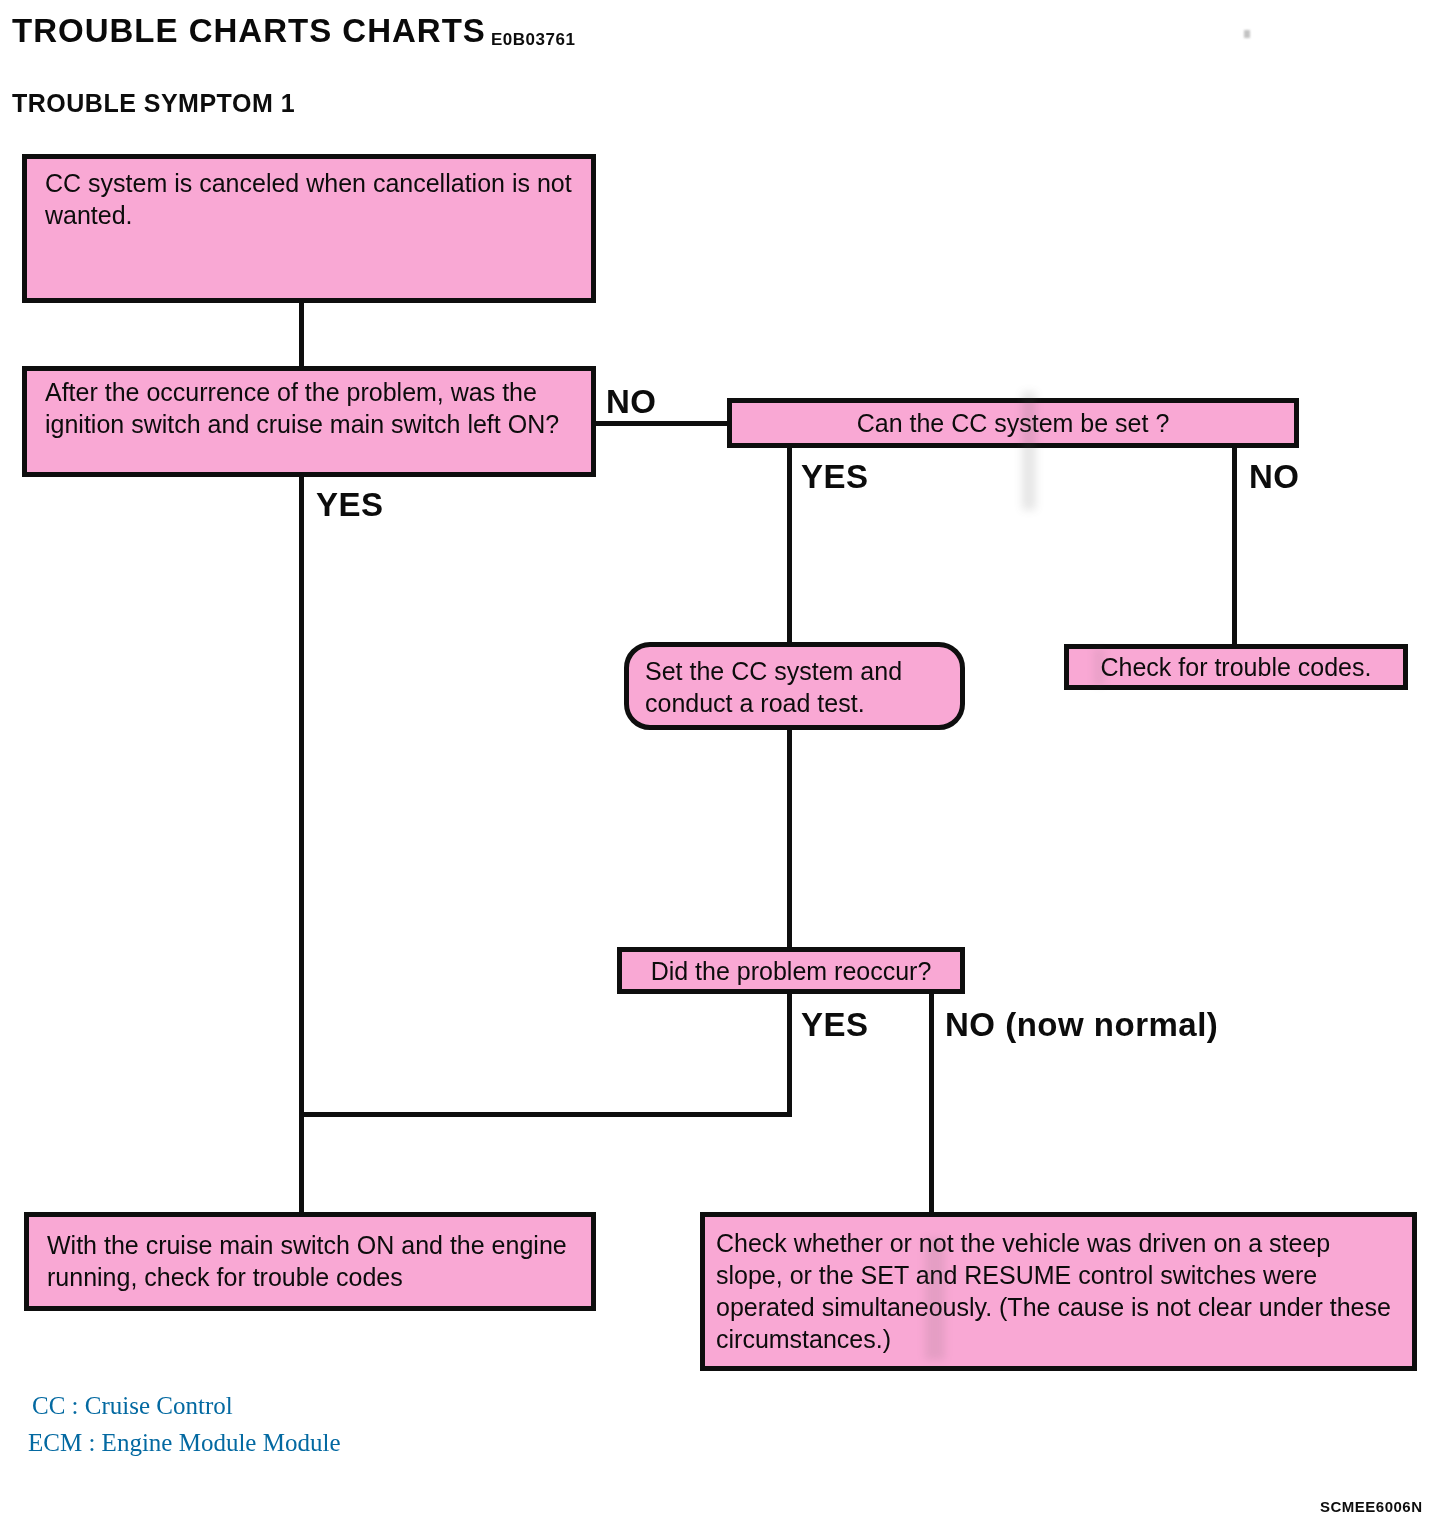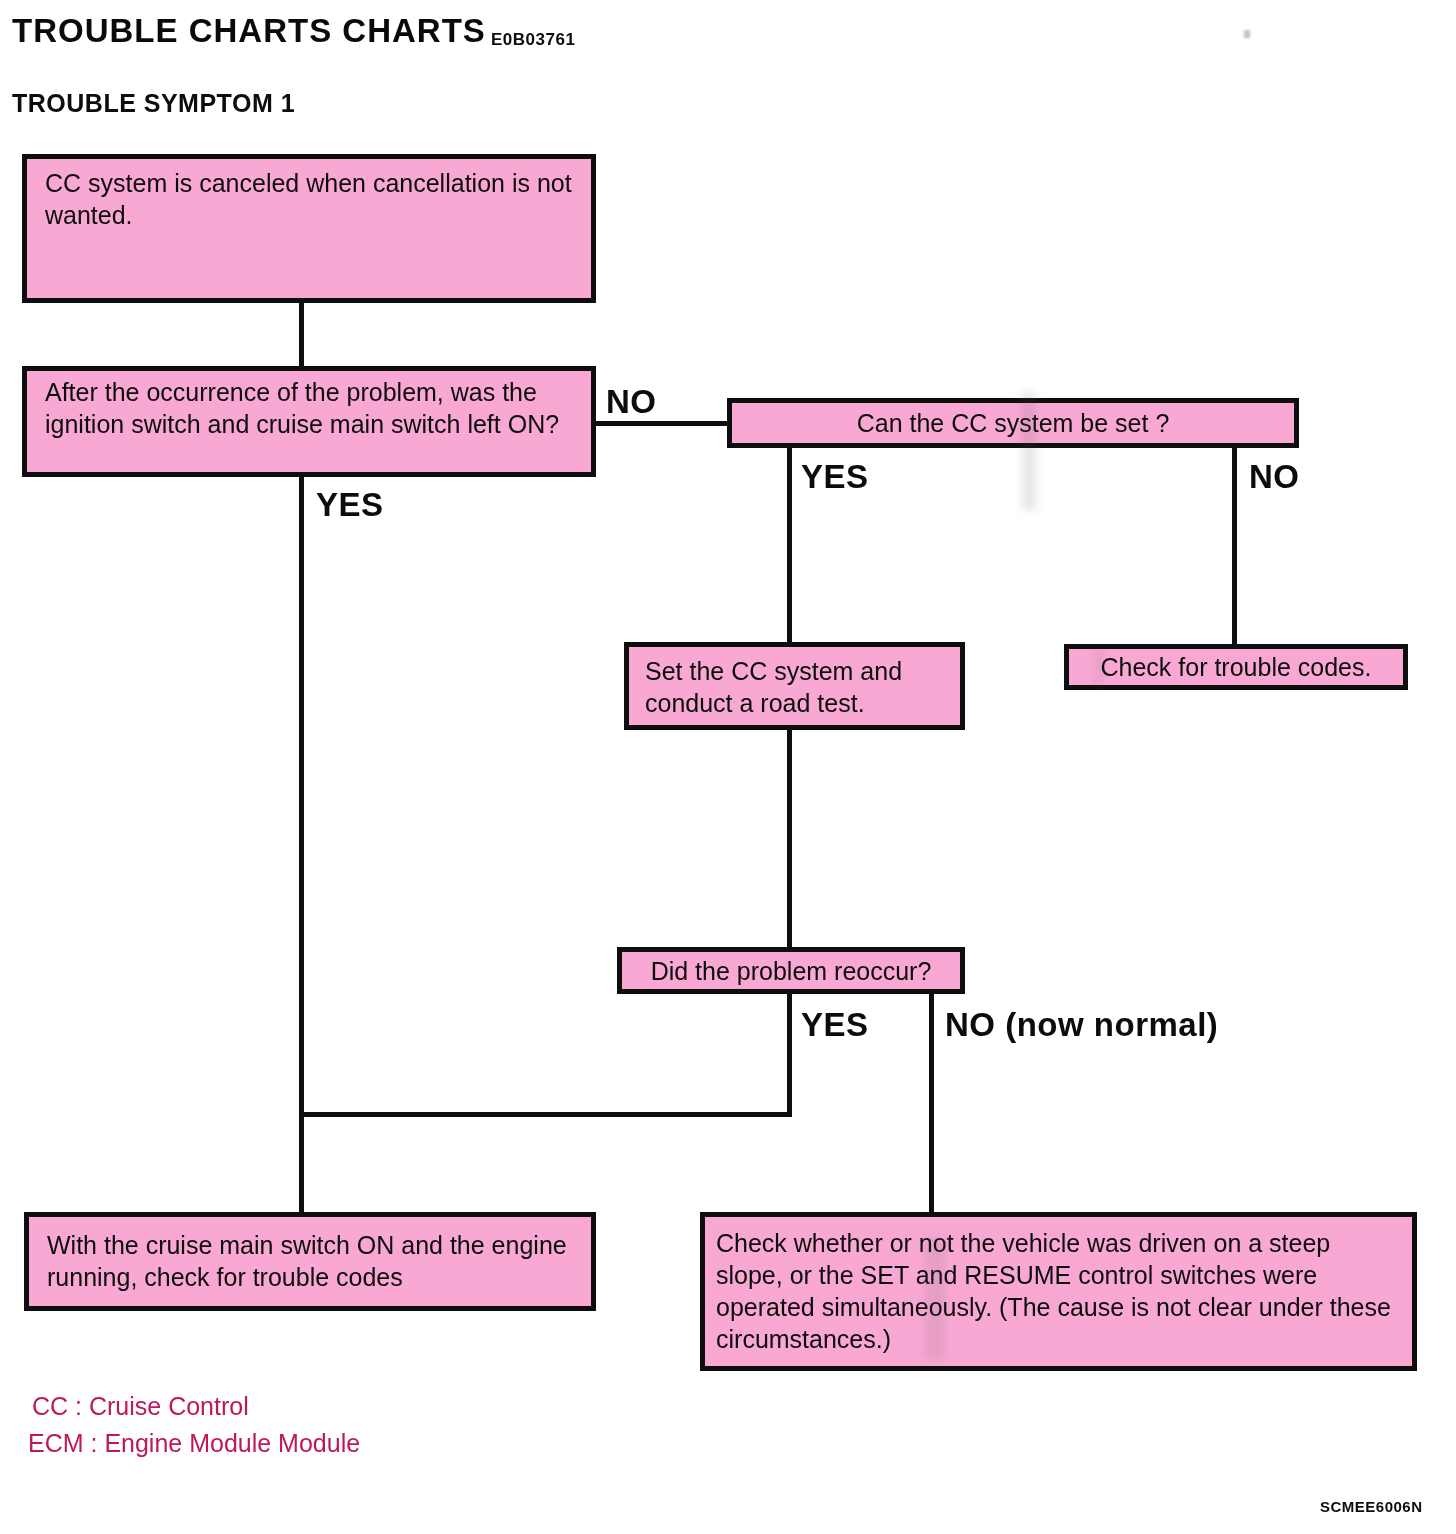--- a/index.html
+++ b/index.html
@@ -68,22 +68,23 @@
     position: absolute;
     font-size: 33px;
     font-weight: bold;
     letter-spacing: 0.5px;
     color: #0c0c0c;
     white-space: nowrap;
   }
   .legend-line {
     position: absolute;
     font-size: 25px;
-    color: #be185d;
+    color: #0369a1;
     white-space: nowrap;
+    font-family: Liberation Serif, serif;
   }
   .figure-code {
     position: absolute;
     left: 1320px;
     top: 1498px;
     font-size: 15px;
     font-weight: bold;
     letter-spacing: 0.5px;
   }
   .streak {
@@ -113,21 +114,21 @@
   <div class="line" style="left:929px; top:992px; width:5px; height:222px;"></div>
 
   <div class="fbox" style="left:22px; top:154px; width:574px; height:149px; padding:8px 18px;">
     <div>CC system is canceled when cancellation is not wanted.</div>
   </div>
 
   <div class="fbox" style="left:22px; top:366px; width:574px; height:111px; padding:5px 18px;">After the occurrence of the problem, was the ignition switch and cruise main switch left ON?</div>
 
   <div class="fbox center" style="left:727px; top:398px; width:572px; height:50px;">Can the CC system be set ?</div>
 
-  <div class="fbox" style="left:624px; top:642px; width:341px; height:88px; padding:8px 16px;">Set the CC system and conduct a road test.</div>
+  <div class="fbox" style="left:624px; top:642px; width:341px; height:88px; padding:8px 16px;border-radius:26px;">Set the CC system and conduct a road test.</div>
 
   <div class="fbox center" style="left:1064px; top:644px; width:344px; height:46px;">Check for trouble codes.</div>
 
   <div class="fbox center" style="left:617px; top:947px; width:348px; height:47px;">Did the problem reoccur?</div>
 
   <div class="fbox" style="left:24px; top:1212px; width:572px; height:99px; padding:12px 18px;">With the cruise main switch ON and the engine running, check for trouble codes</div>
 
   <div class="fbox" style="left:700px; top:1212px; width:717px; height:159px; padding:10px 11px;">Check whether or not the vehicle was driven on a steep slope, or the SET and RESUME control switches were operated simultaneously. (The cause is not clear under these circumstances.)</div>
 
   <div class="edge-label" style="left:606px; top:383px;">NO</div>

